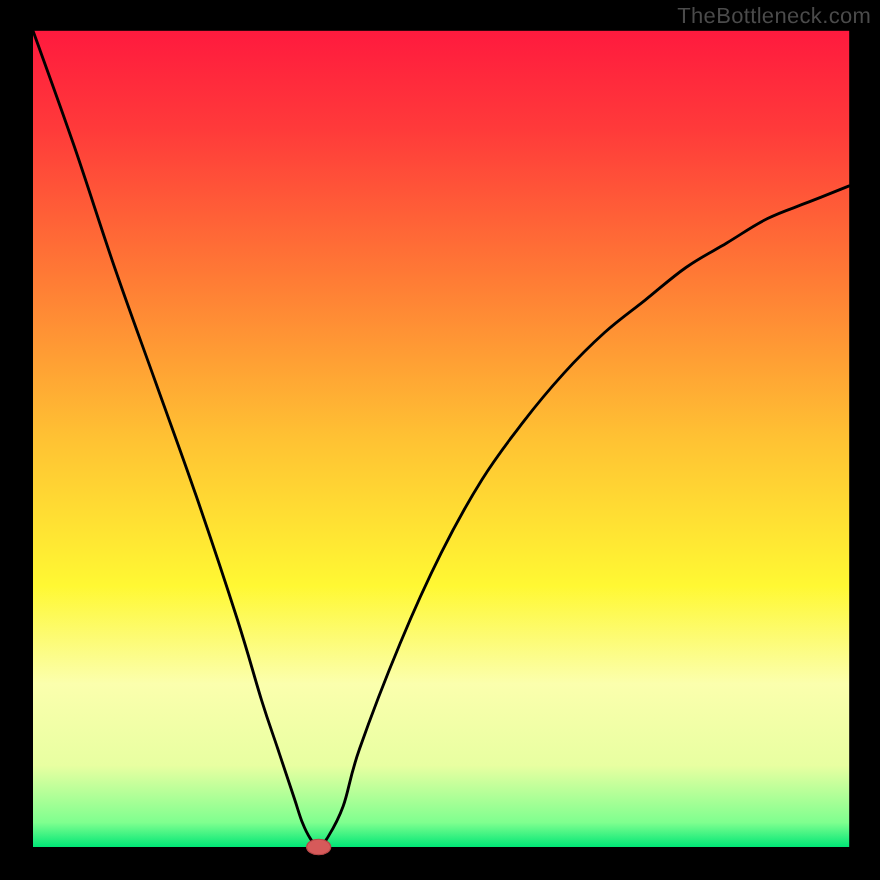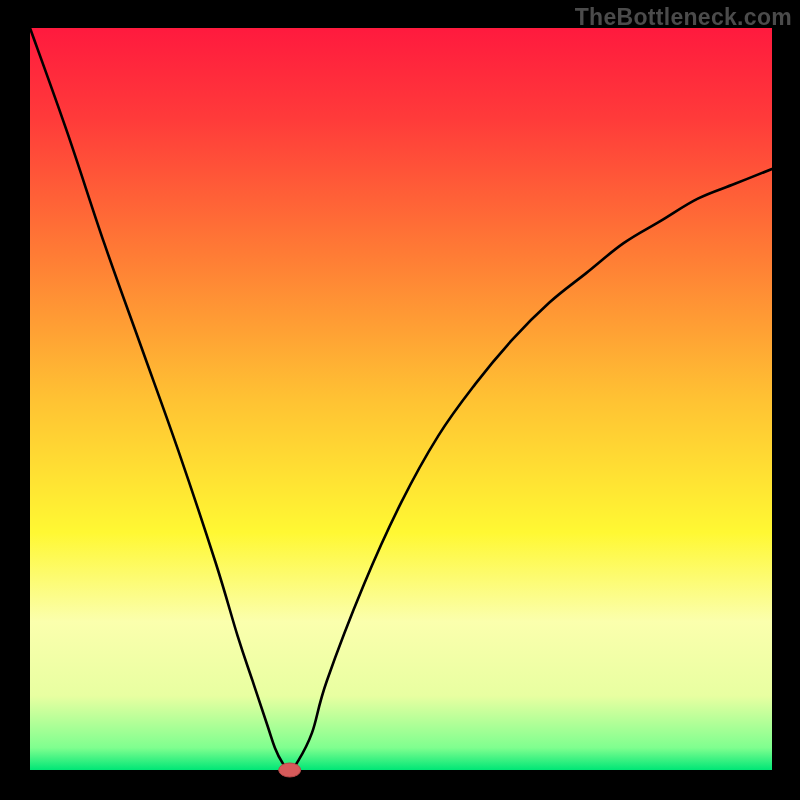--- a/index.html
+++ b/index.html
@@ -15,22 +15,22 @@
     position: relative;
     width: 800px;
     height: 800px;
     background: #000;
   }
   .watermark {
     position: absolute;
     top: 4px;
     right: 8px;
     color: #4b4b4b;
-    font-size: 23px;
-    font-weight: 700;
+    font-size: 20px;
+    font-weight: 400;
     letter-spacing: 0.3px;
     z-index: 3;
   }
   svg {
     display: block;
   }
 </style>
 </head>
 <body>
 

